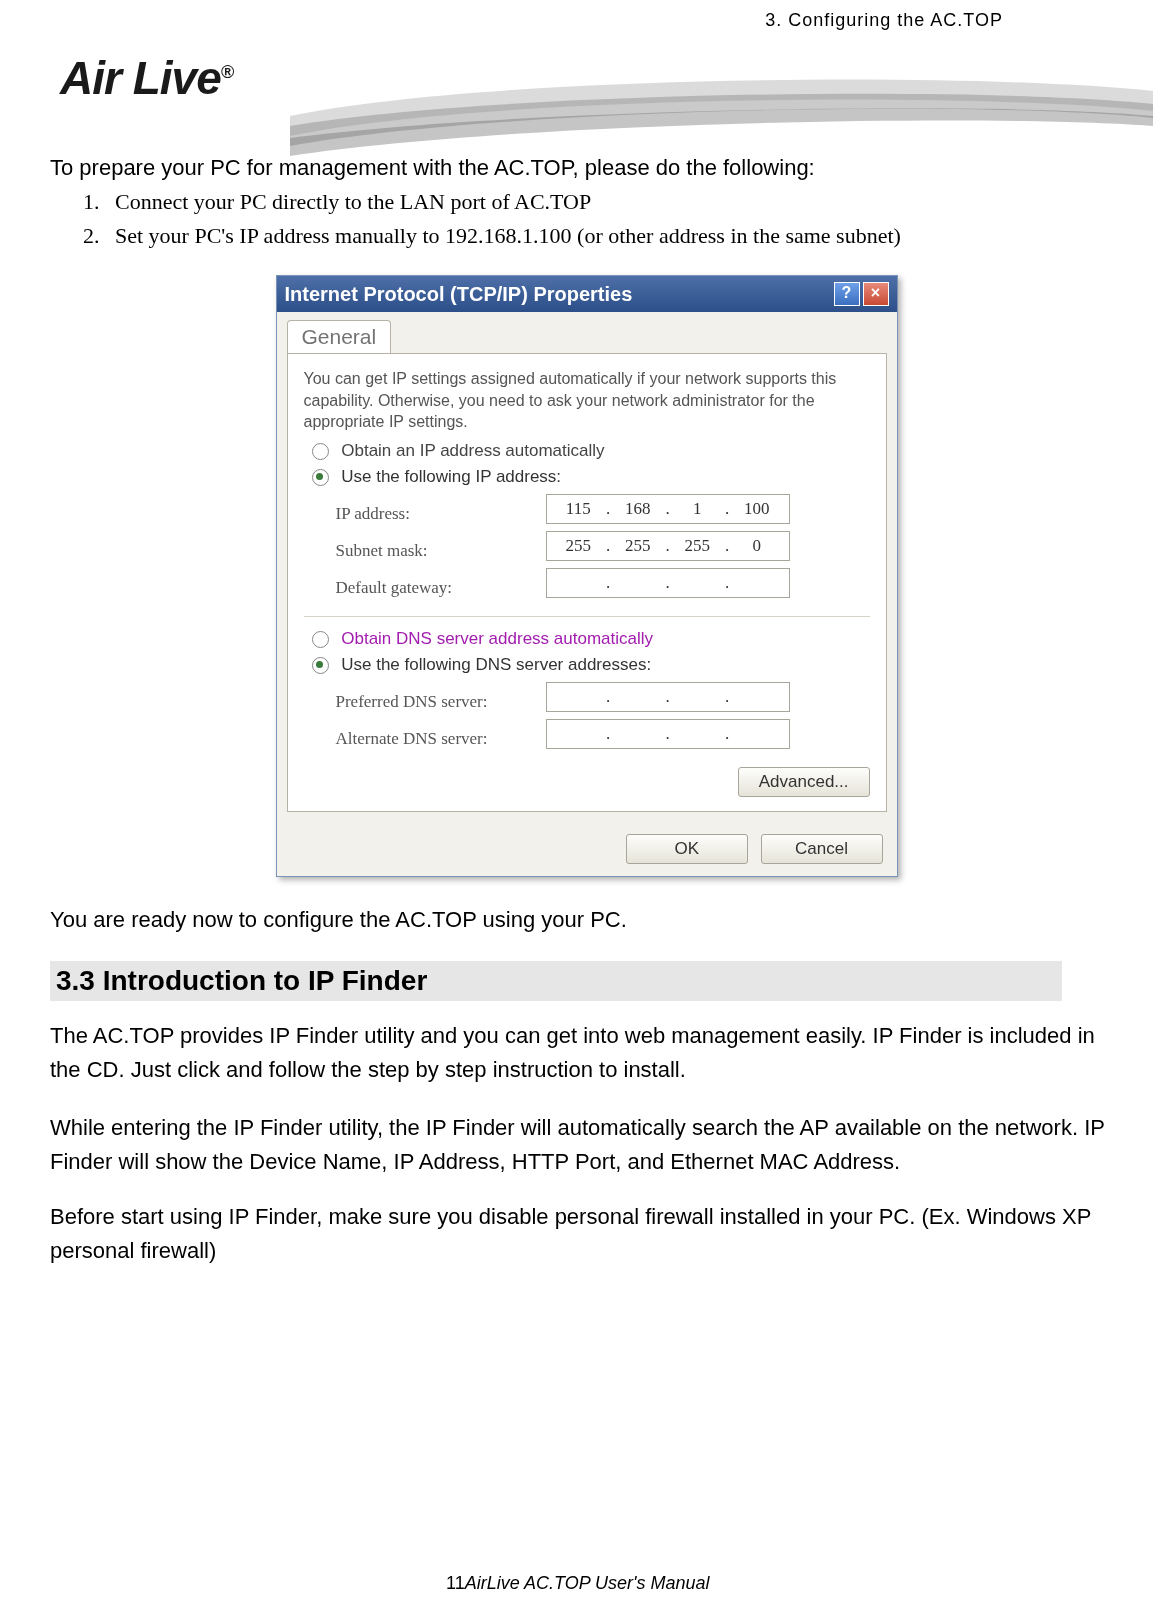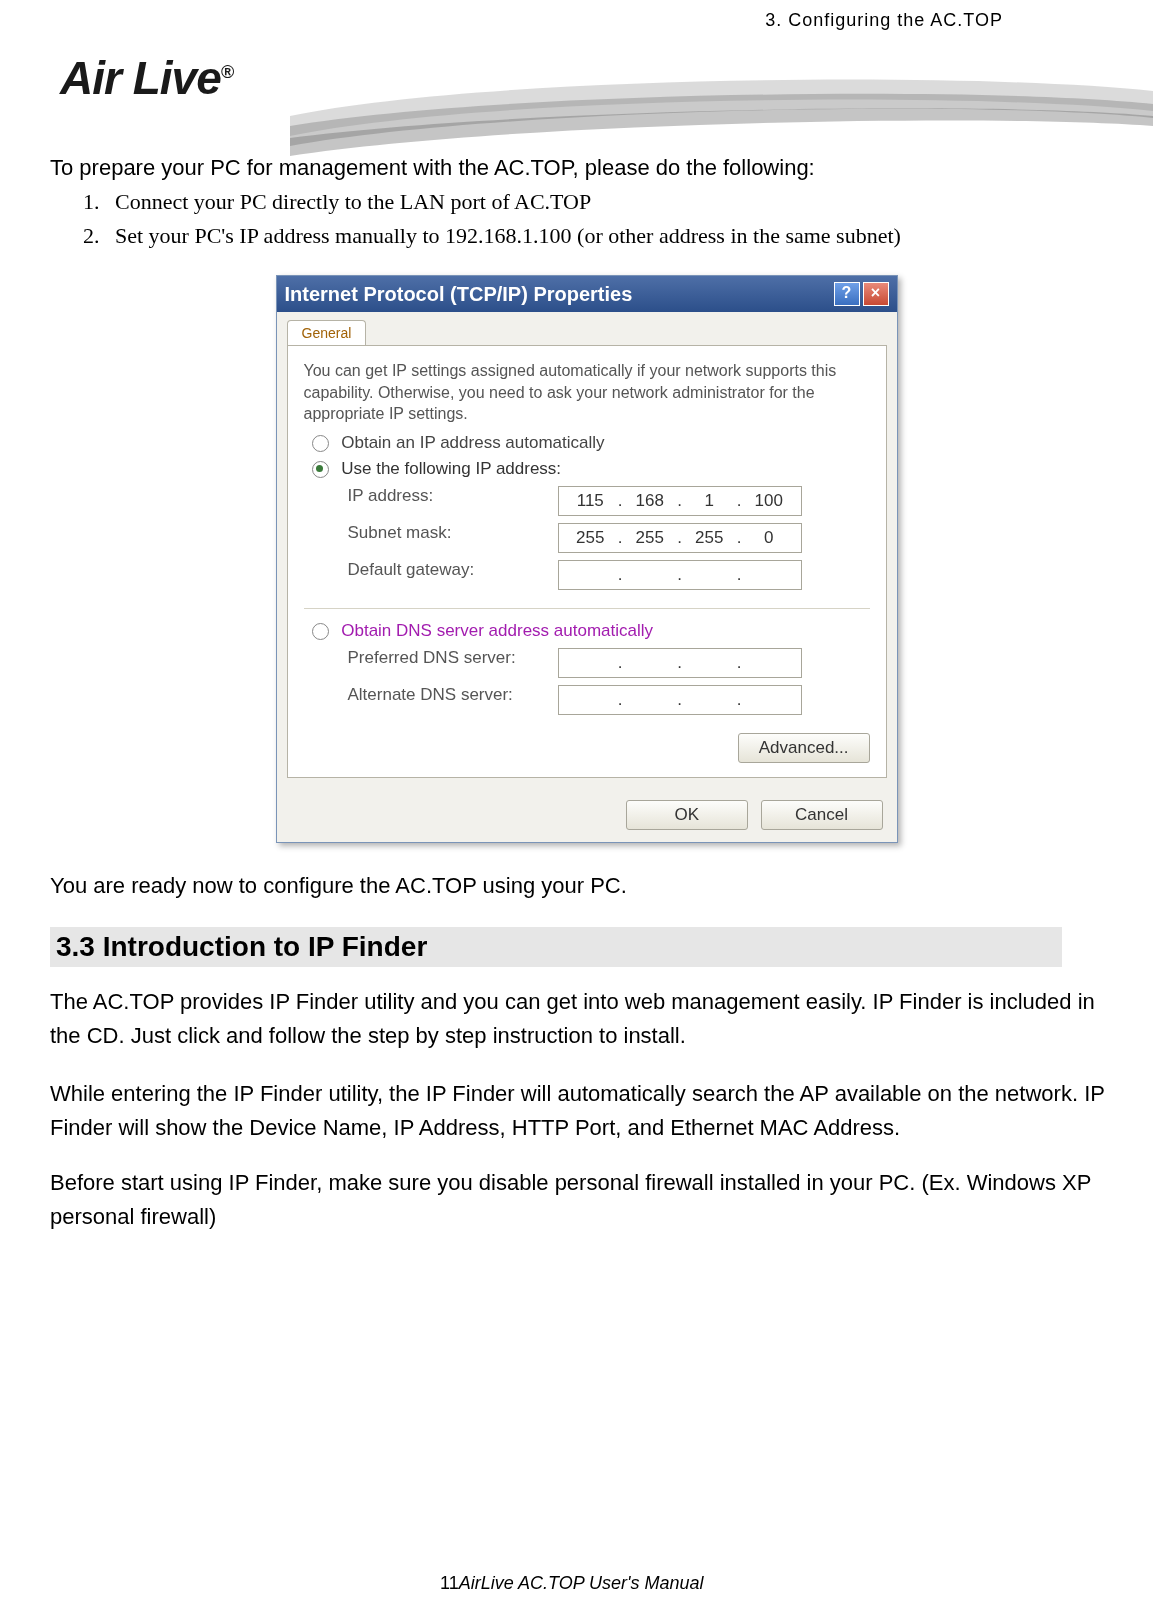--- a/index.html
+++ b/index.html
@@ -102,22 +102,22 @@
     background:#f2f1ec;
     padding:8px 10px 0 10px;
   }
   .tab {
     display:inline-block;
     background:#fff;
     border:1px solid #b6b3a6;
     border-bottom:none;
     border-radius:4px 4px 0 0;
     padding:4px 14px;
-    font-size:14px;
-    color:#a16207;
+    font-size:21px;
+    color:#737373;
   }
   .panel {
     background:#fff;
     border:1px solid #b6b3a6;
     margin:0 10px 10px 10px;
     padding:14px 16px 14px 16px;
     color:#555;
     filter: blur(0.3px);
   }
   .panel .desc {
@@ -131,21 +131,21 @@
   .radio-circle {
     display:inline-block;
     width:15px;height:15px;border:1px solid #888;border-radius:50%;
     vertical-align:middle; margin-right:8px; background:#fff; position:relative;
   }
   .radio-circle.checked::after{
     content:""; position:absolute; width:7px;height:7px;background:#3a7a3a;border-radius:50%;
     left:3px; top:3px;
   }
   .ip-grid { margin:4px 0 4px 28px; }
-  .ip-grid .row { display:flex; align-items:flex-start; margin:7px 16px; }
+  .ip-grid .row { display:flex; align-items:flex-end; margin:7px 4px;font-family:Liberation Serif, serif; }
   .ip-grid .lbl { width:210px; font-size:17px; color:#555; }
   .ip-box {
     border:1px solid #a8a69a; background:#fff; height:28px;
     display:flex; align-items:center; font-size:17px; color:#333;
     padding:0 6px; width:230px;
   }
   .ip-box span { flex:1; text-align:center; }
   .ip-box .dot { flex:0 0 auto; width:8px; text-align:center; }
   .divider { border:none; border-top:1px solid #d6d3c6; margin:18px 0 12px 0; }
   .disabled-text { color:#a21caf; }
@@ -171,21 +171,21 @@
     background:#e6e6e6;
     font-size:28px;
     font-weight:bold;
     padding:4px 6px;
     margin:24px 0 18px 0;
     width: 1000px;
   }
   .footer {
     position:absolute;
     bottom:20px;
-    left:50px;
+    left:56px;
     right:60px;
     display:flex;
     font-size:18px;
     color:#000;
   }
   .footer .page-num { flex:0 0 auto; margin-left:390px; }
   .footer .manual { flex:1; text-align:left; font-style:italic; }
 </style>
 </head>
 <body>
@@ -275,20 +275,24 @@
             </div>
           </div>
         </div>
 
         <hr class="divider">
 
         <div class="radio-row disabled-text">
           <span class="radio-circle"></span>
           <span>Obtain DNS server address automatically</span>
         </div>
+        <div class="radio-row sel">
+          <span class="radio-circle checked"></span>
+          <span>Use the following DNS server addresses:</span>
+        </div>
 
         <div class="ip-grid">
           <div class="row">
             <div class="lbl">Preferred DNS server:</div>
             <div class="ip-box">
               <span></span>
                 <span class="dot">.</span>
               <span></span>
                 <span class="dot">.</span>
               <span></span>

